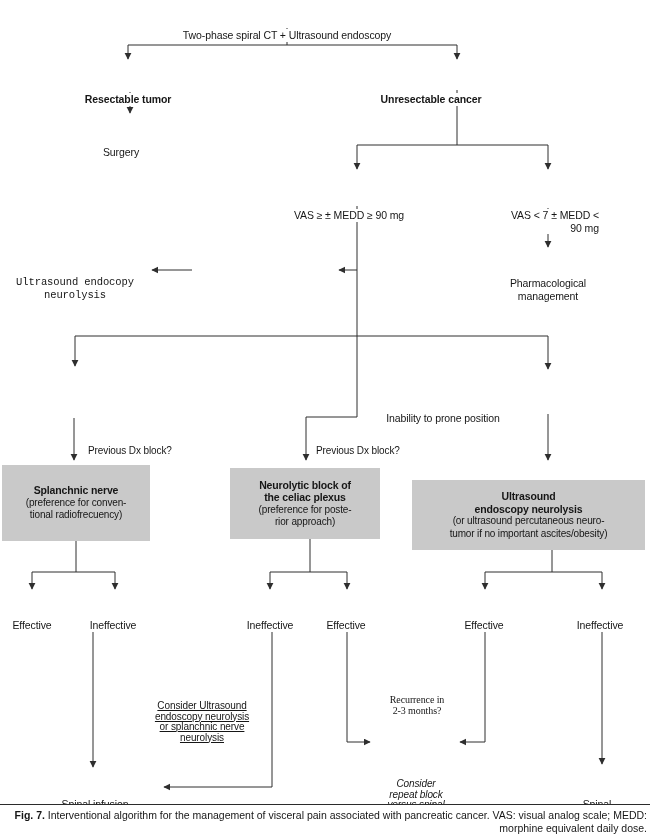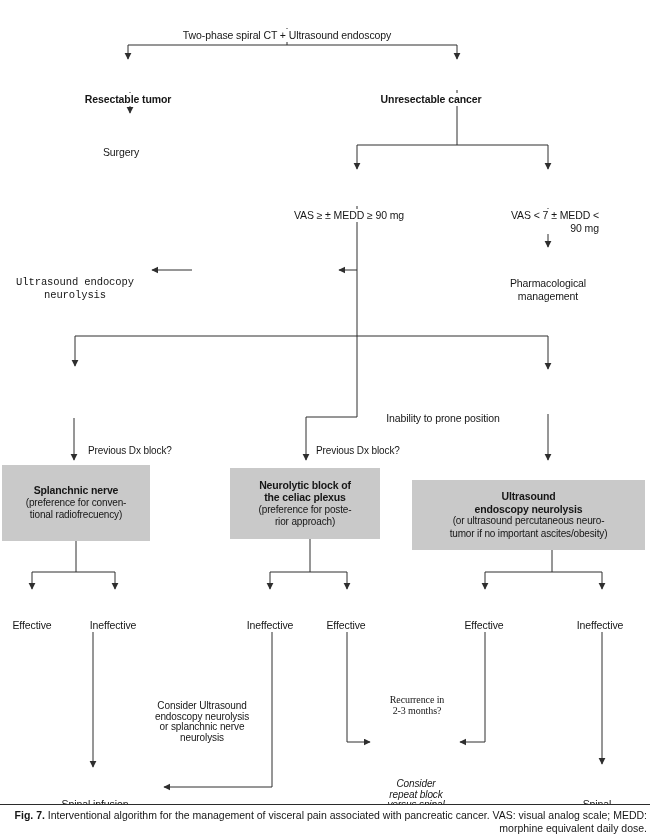--- a/index.html
+++ b/index.html
@@ -119,21 +119,21 @@
 tumor if no important ascites/obesity)</span>
   </div>
 
   <div class="node ctr" style="left:32px;top:600px;">Effective</div>
   <div class="node ctr" style="left:113px;top:600px;">Ineffective</div>
   <div class="node ctr" style="left:270px;top:600px;">Ineffective</div>
   <div class="node ctr" style="left:346px;top:600px;">Effective</div>
   <div class="node ctr" style="left:484px;top:600px;">Effective</div>
   <div class="node ctr" style="left:600px;top:600px;">Ineffective</div>
 
-  <div class="node ctr small" style="left:202px;top:682px;">Consider Ultrasound
+  <div class="node ctr small" style="left:202px;top:682px;text-decoration:underline;">Consider Ultrasound
 endoscopy neurolysis
 or splanchnic nerve
 neurolysis</div>
   <div class="node ctr small" style="left:417px;top:676px;font-family:Liberation Serif, serif;">Recurrence in
 2-3 months?</div>
   <div class="node ctr small" style="left:416px;top:760px;font-style:italic;">Consider
 repeat block
 versus spinal
 infusion</div>
   <div class="node ctr" style="left:95px;top:779px;">Spinal infusion</div>

